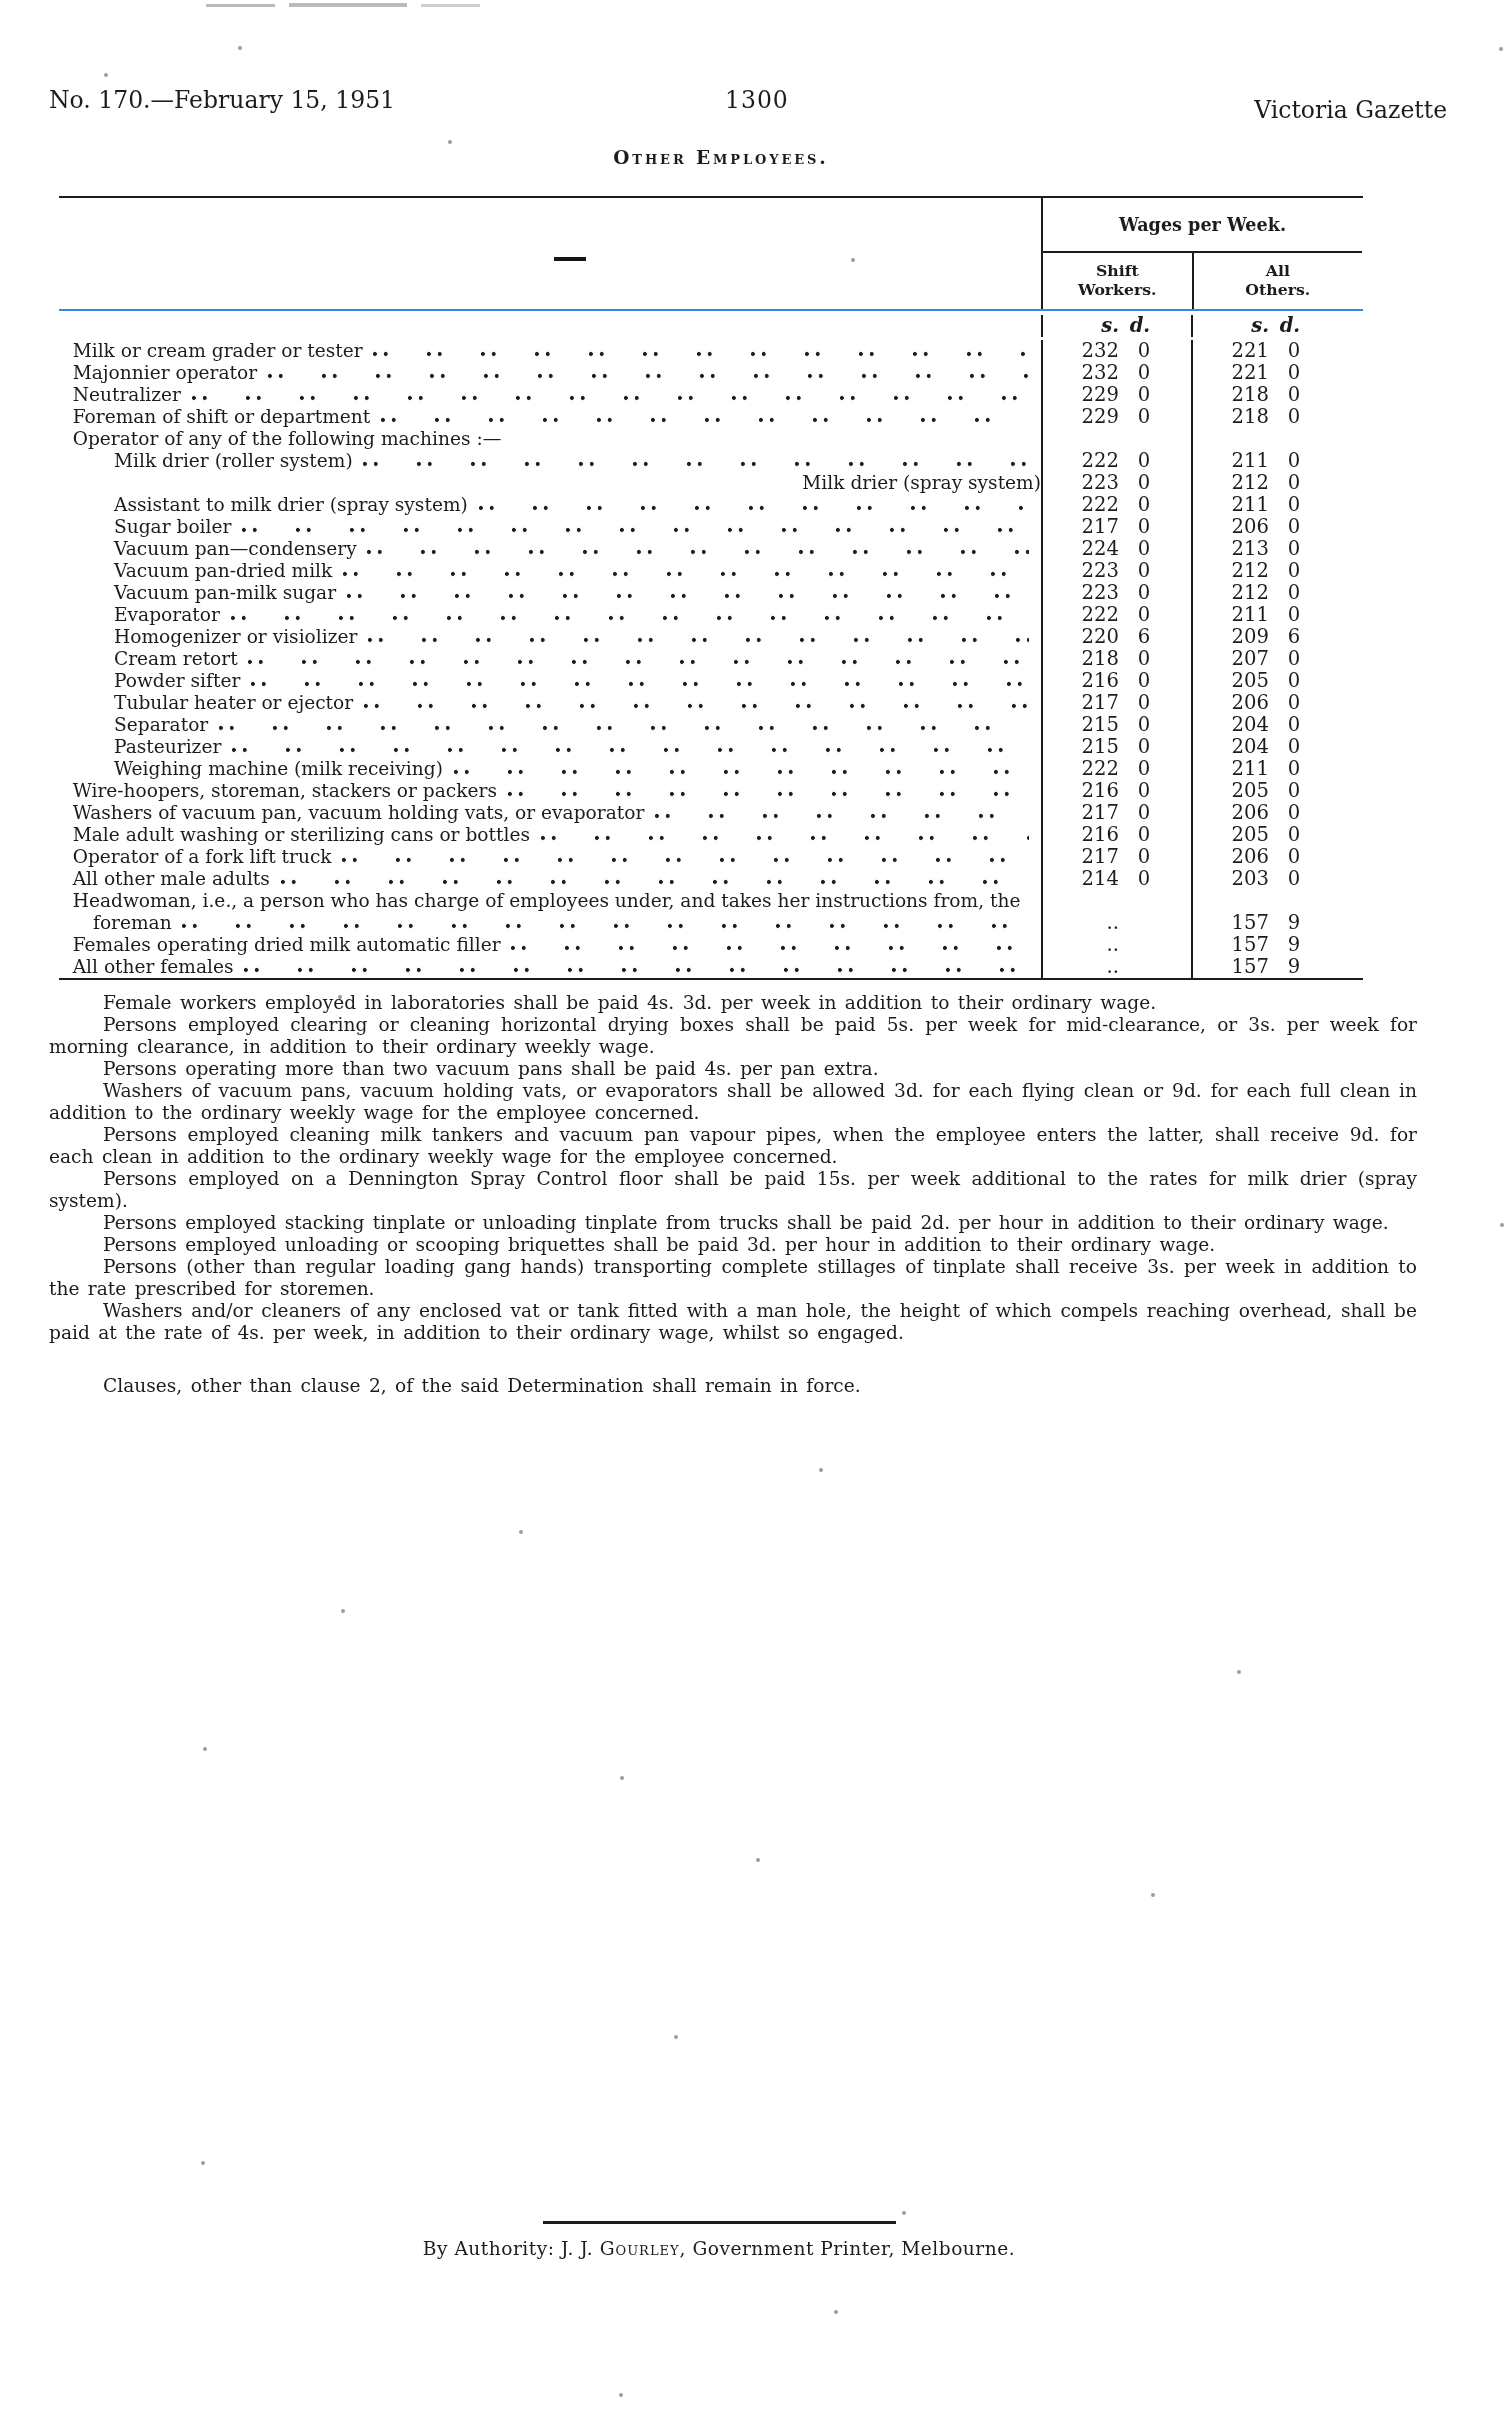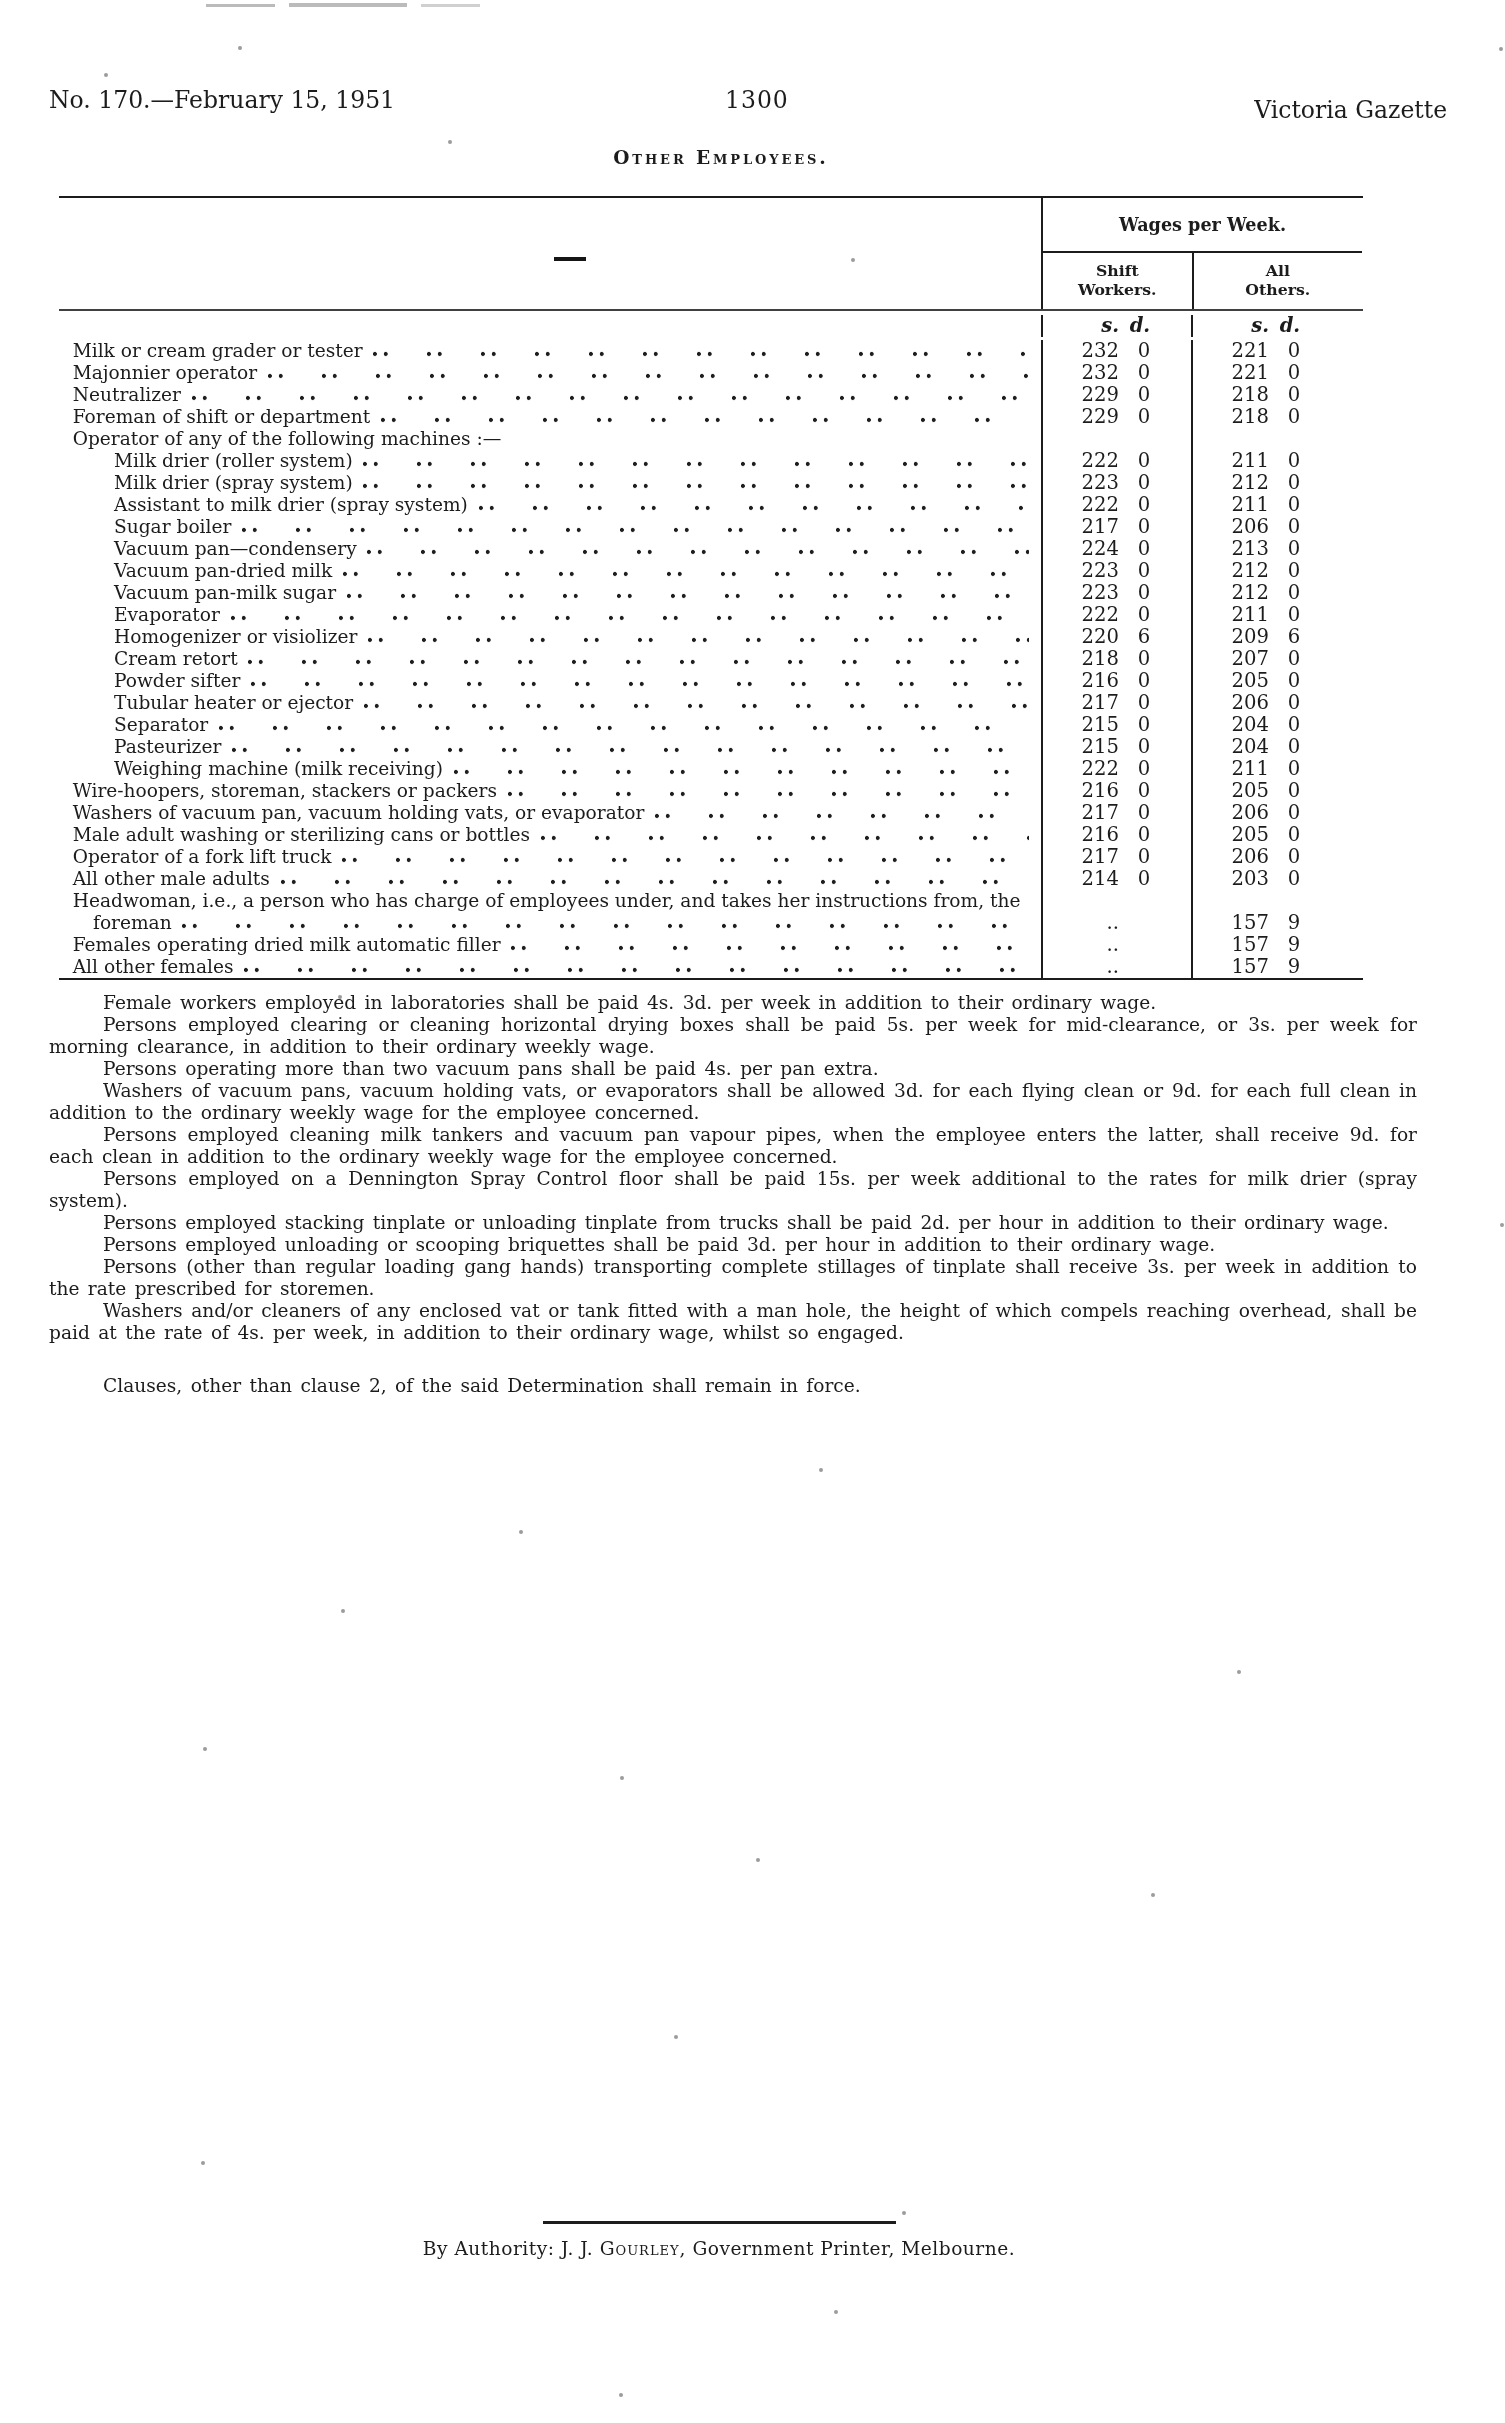--- a/index.html
+++ b/index.html
@@ -23,21 +23,21 @@
     position:absolute;top:147px;left:0;width:100%;
     text-align:center;transform:translateX(-32px);
     font-size:18.6px;font-variant:small-caps;letter-spacing:2.9px;font-weight:bold;
   }
 
   
   .wtable{
     position:absolute;left:59px;top:196px;width:1304px;
     border-top:2.9px solid #1c1c1c;border-bottom:2.9px solid #1c1c1c;
   }
-  .thead{display:flex;border-bottom:2px solid #404040;}
+  .thead{display:flex;border-bottom:2px solid #3b82f6;}
   .label-head{width:982px;position:relative;}
   .label-dash{position:absolute;left:495px;top:59px;width:32px;height:3.9px;background:#151515;}
   .wages-head{width:321px;border-left:2px solid #1c1c1c;}
   .wages-title{
     height:55px;display:flex;align-items:center;justify-content:center;
     font-size:17.6px;border-bottom:2px solid #1c1c1c;font-weight:bold;
   }
   .wages-sub{display:flex;height:56px;}
   .sub-col{width:150px;display:flex;flex-direction:column;justify-content:center;
     font-size:15.7px;line-height:18.6px;text-align:center;font-weight:bold;}
@@ -215,21 +215,21 @@
         <span class="v s">222</span>
         <span class="v d">0</span>
       </div>
       <div class="cell cell-others">
         <span class="v s">211</span>
         <span class="v d">0</span>
       </div>
     </div>
 
     <div class="row">
-      <div class="row-label" style="padding-left: 55px;">
+      <div class="row-label" style="padding-left: 55px; flex-direction: column;">
         <span class="lbl">Milk drier (spray system)</span>
         <span class="leader"></span>
       </div>
       <div class="cell cell-shift">
         <span class="v s">223</span>
         <span class="v d">0</span>
       </div>
       <div class="cell cell-others">
         <span class="v s">212</span>
         <span class="v d">0</span>

